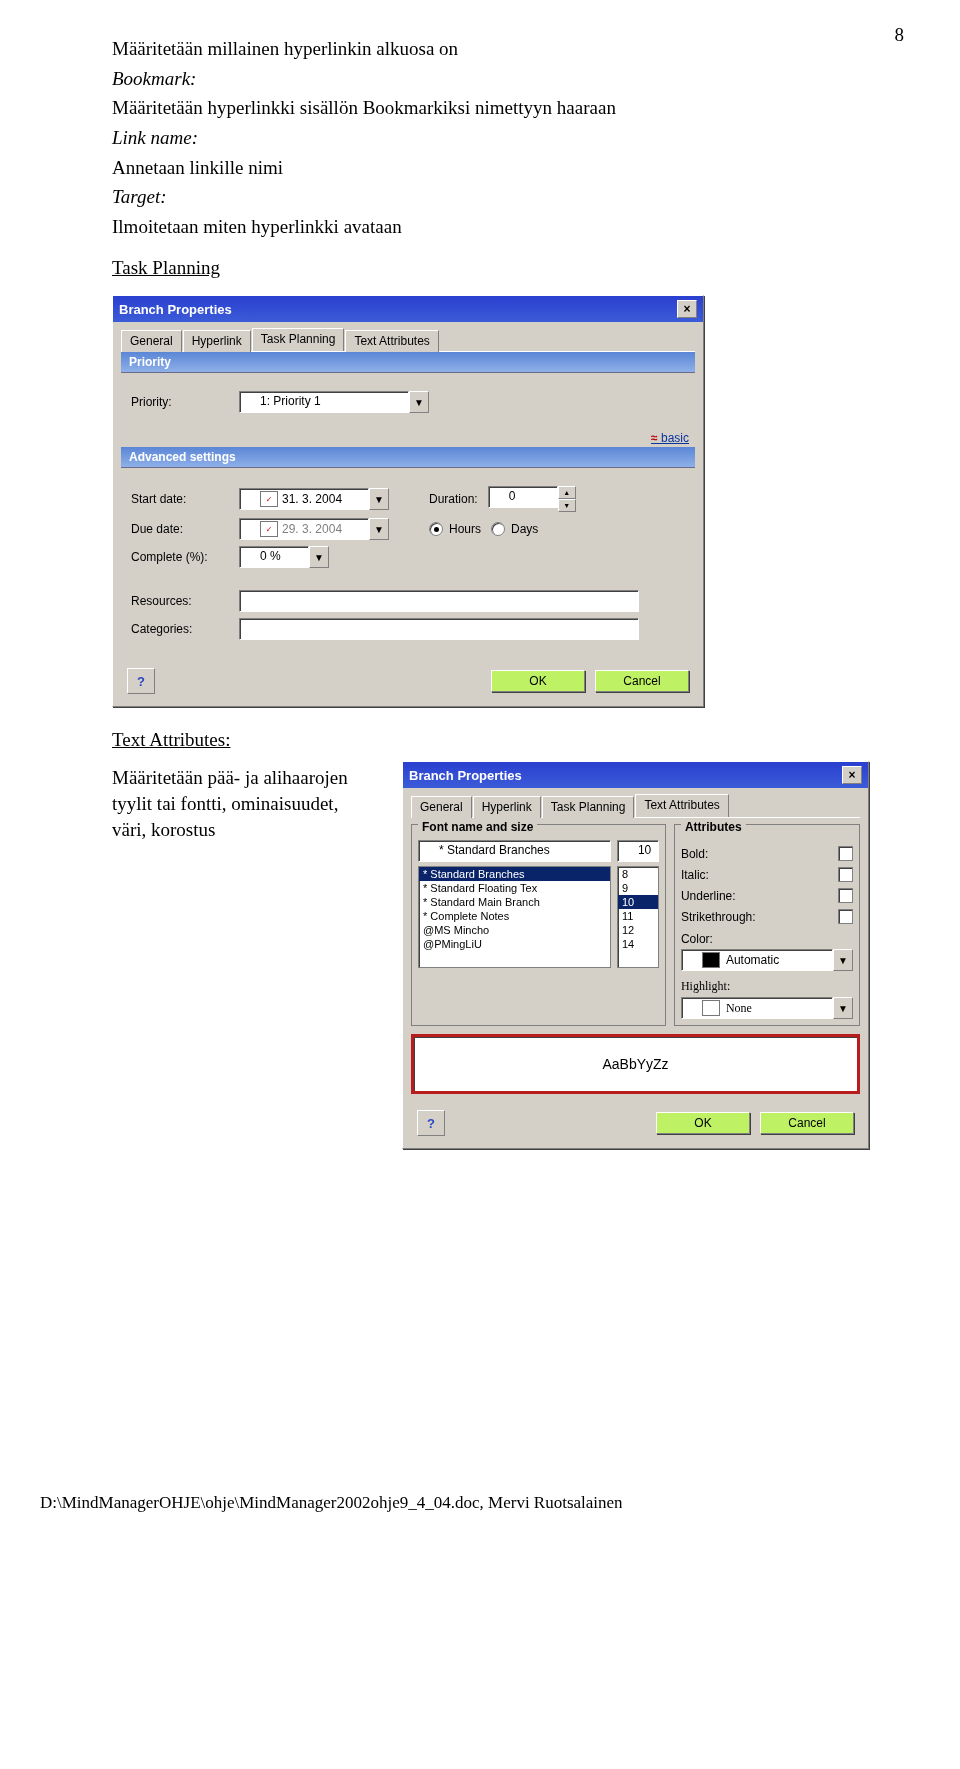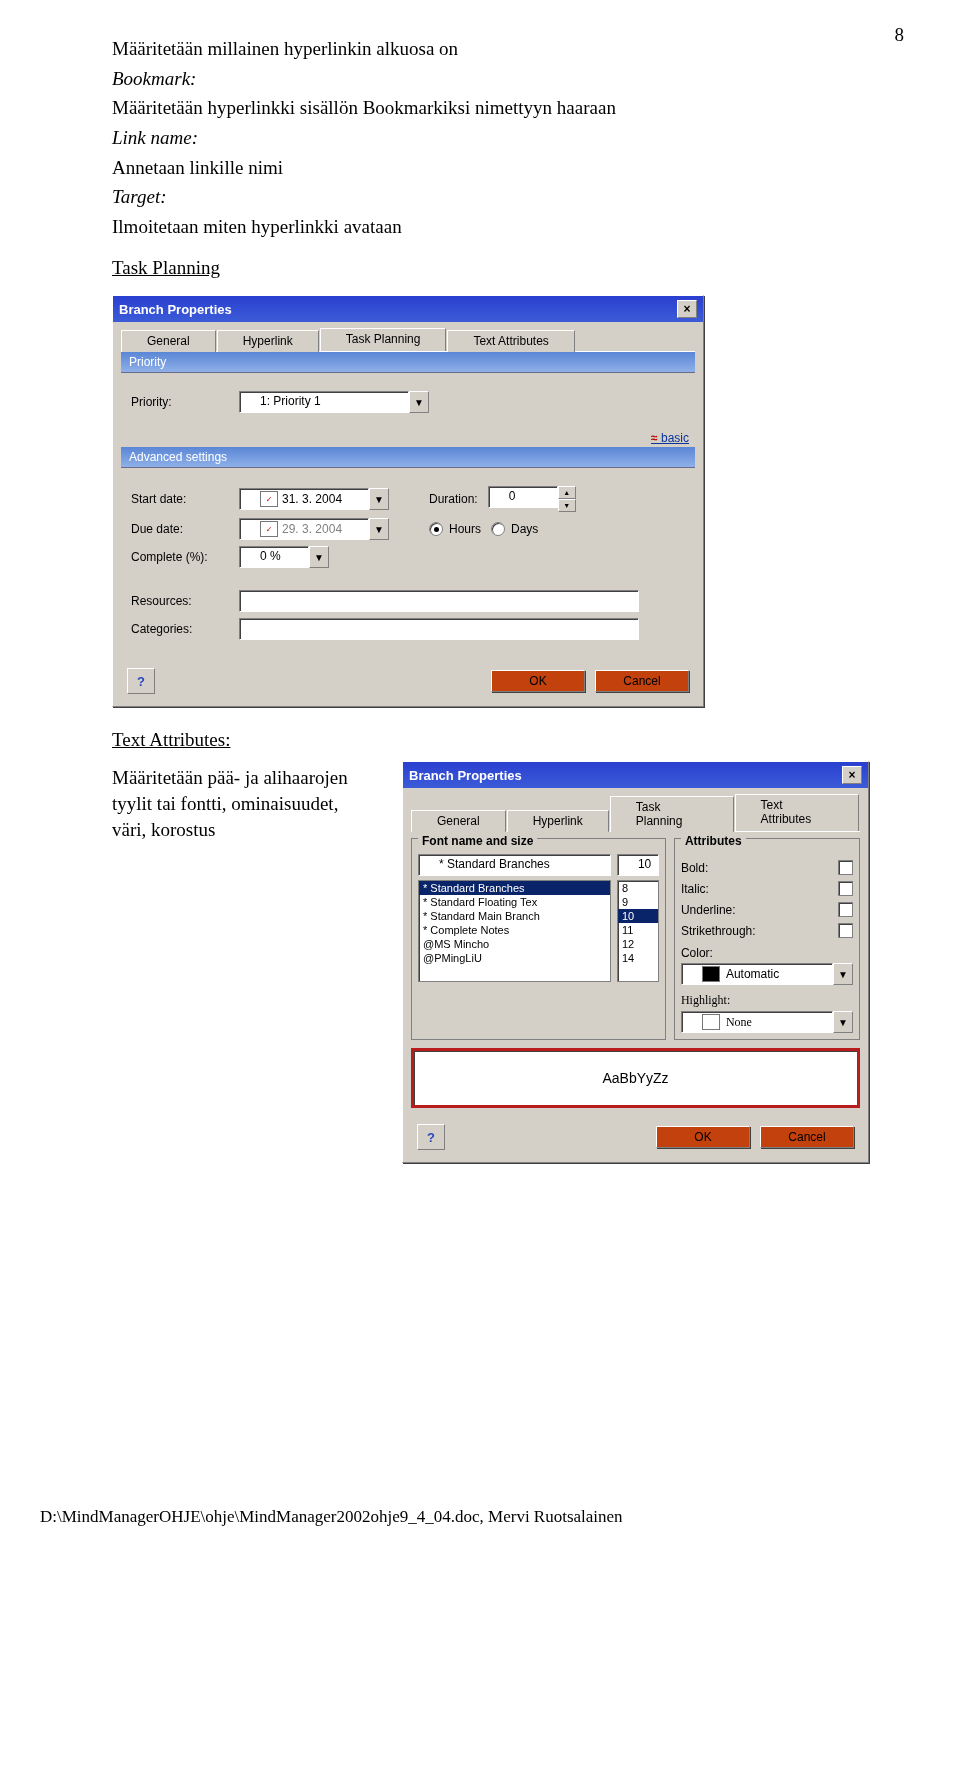--- a/index.html
+++ b/index.html
@@ -61,40 +61,40 @@
     border: 1px solid #808080;
     border-top-color: #fff;
     border-left-color: #fff;
     display: flex; align-items: center; justify-content: center;
     color: #000; font-weight: bold; font-size: 12px;
     font-family: Arial, sans-serif;
   }
   .sub-titlebar {
     background: linear-gradient(#5a86d6, #8fb0e8);
     color: #fff;
-    font-weight: normal;
+    font-weight: bold;
     padding: 3px 8px;
     font-size: 12px;
     margin: 0 8px 4px 8px;
     border-bottom: 1px solid #6a6a8a;
   }
 
   .tabstrip {
     display: flex;
     gap: 0;
     padding: 6px 8px 0 8px;
     align-items: flex-end;
   }
   .tab {
     background: #d4d0c8;
     border: 1px solid #808080;
     border-bottom: none;
     border-top-color: #fff;
     border-left-color: #fff;
-    padding: 3px 25px 4px;
+    padding: 3px 8px 4px;
     font-size: 12px;
     margin-right: 1px;
     position: relative;
     top: 1px;
   }
   .tab.active {
     background: #d4d0c8;
     top: 0;
     padding-bottom: 5px;
   }
@@ -155,21 +155,21 @@
 
   .button-bar {
     display: flex;
     justify-content: flex-end;
     gap: 10px;
     padding: 10px 14px 12px;
     align-items: center;
   }
   .button-bar .left { margin-right:auto; }
   .win-btn {
-    background:#c2410c;
+    background:#bef264;
     border:1px solid #808080;
     border-top-color:#fff; border-left-color:#fff;
     padding: 3px 0;
     width:92px;
     text-align:center;
     font-size:12px;
     box-shadow: 1px 1px 0 #404040;
   }
   .help-btn {
     width:26px; height:24px;

